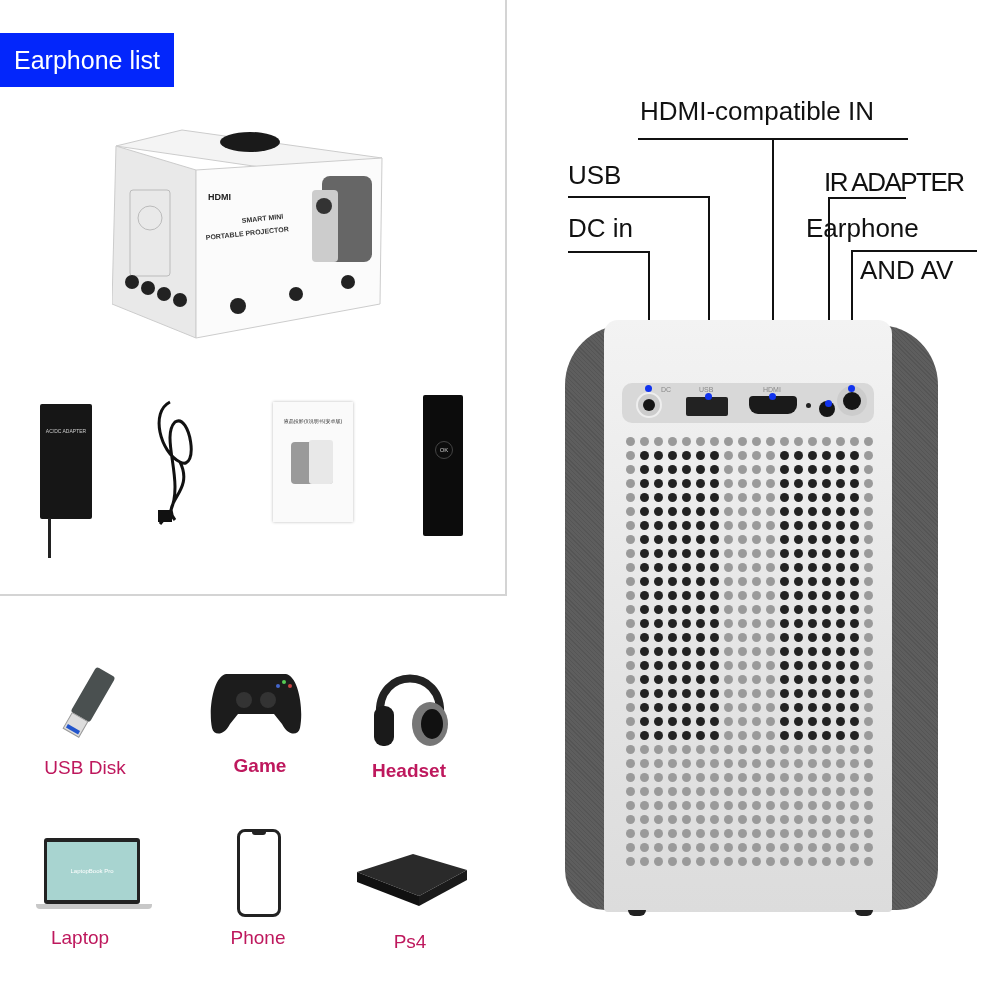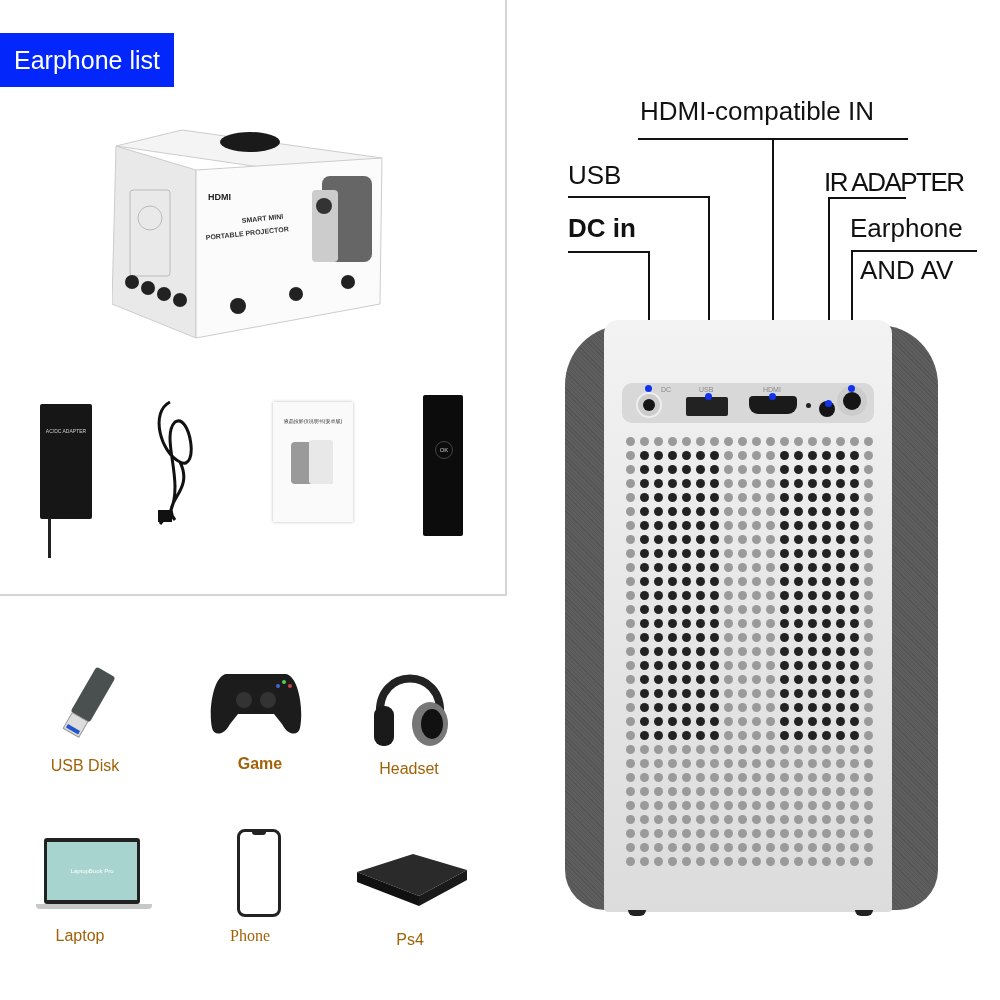--- a/index.html
+++ b/index.html
@@ -24,21 +24,21 @@
   .line { background:#111; }
   .dot { width:7px; height:7px; border-radius:50%; background:#1133ee; }
   
   .fabric { background:repeating-linear-gradient(45deg,#555 0 1px,#5e5e5e 1px 3px); }
   .body-white { background:linear-gradient(180deg,#f3f3f3,#e4e4e4 60%,#dcdcdc); }
   .port-panel { background:#d8d8d8; border-radius:10px; }
   .grille { display:grid; grid-template-columns:repeat(18,14px); grid-auto-rows:14px; justify-content:center; }
   .hole { width:9px; height:9px; border-radius:50%; background:#222; margin:2px; }
   .hole.l { background:#9a9a9a; }
   
-  .acc-label { color:#a16207; font-size:16px; text-align:center; width:120px; }
+  .acc-label { color:#be185d; font-size:19px; text-align:center; width:120px; }
 </style>
 </head>
 <body>
 
 <div class="abs pack-frame"></div>
 <div class="abs badge">Earphone list</div>
 
 <div class="abs box">
   <svg width="272" height="212" viewBox="0 0 272 212">
     <polygon points="4,18 70,2 270,30 196,46" fill="#f4f4f4" stroke="#ccc"></polygon>
@@ -86,29 +86,29 @@
 </div>
 
 <div class="abs lbl" style="left:640px;top:96px;">HDMI-compatible IN</div>
 <div class="abs line" style="left:638px;top:138px;width:270px;height:2px;"></div>
 <div class="abs line" style="left:772px;top:138px;width:2px;height:258px;"></div>
 
 <div class="abs lbl" style="left:568px;top:160px;">USB</div>
 <div class="abs line" style="left:568px;top:196px;width:140px;height:2px;"></div>
 <div class="abs line" style="left:708px;top:196px;width:2px;height:200px;"></div>
 
-<div class="abs lbl" style="left:568px;top:213px;font-weight:bold;">DC in</div>
+<div class="abs lbl" style="left:568px;top:213px;">DC in</div>
 <div class="abs line" style="left:568px;top:251px;width:80px;height:2px;"></div>
 <div class="abs line" style="left:648px;top:251px;width:2px;height:138px;"></div>
 
 <div class="abs lbl" style="left:824px;top:167px;letter-spacing:-1.5px;">IR ADAPTER</div>
 <div class="abs line" style="left:828px;top:197px;width:78px;height:2px;"></div>
 <div class="abs line" style="left:828px;top:197px;width:2px;height:206px;"></div>
 
-<div class="abs lbl" style="left:850px;top:213px;">Earphone</div>
+<div class="abs lbl" style="left:806px;top:213px;">Earphone</div>
 <div class="abs line" style="left:851px;top:250px;width:126px;height:2px;"></div>
 <div class="abs line" style="left:851px;top:250px;width:2px;height:138px;"></div>
 <div class="abs lbl" style="left:860px;top:255px;">AND AV</div>
 
 <div class="abs fabric" style="left:565px;top:325px;width:120px;height:585px;border-radius:60px 0 0 40px;"></div>
 <div class="abs fabric" style="left:820px;top:325px;width:118px;height:585px;border-radius:0 60px 40px 0;"></div>
 <div class="abs body-white" style="left:604px;top:320px;width:288px;height:592px;border-radius:14px 14px 4px 4px;"></div>
 <div class="abs" style="left:628px;top:910px;width:18px;height:6px;background:#222;border-radius:0 0 6px 6px;"></div>
 <div class="abs" style="left:855px;top:910px;width:18px;height:6px;background:#222;border-radius:0 0 6px 6px;"></div>
 
@@ -718,33 +718,33 @@
 <div class="abs acc-label" style="left:200px;top:755px;font-weight:bold;">Game</div>
 
 <div class="abs" style="left:370px;top:656px;width:80px;height:95px;">
   <svg width="80" height="95" viewBox="0 0 80 95">
       <path d="M10,60 C6,10 74,10 70,60" stroke="#222" stroke-width="8" fill="none"></path>
       <rect x="4" y="50" width="20" height="40" rx="9" fill="#1a1a1a"></rect>
       <ellipse cx="60" cy="68" rx="18" ry="22" fill="#777"></ellipse>
       <ellipse cx="62" cy="68" rx="11" ry="15" fill="#111"></ellipse>
     </svg>
 </div>
-<div class="abs acc-label" style="left:349px;top:760px;">Headset</div>
+<div class="abs acc-label" style="left:349px;top:760px;font-weight:bold;">Headset</div>
 
 <div class="abs" style="left:36px;top:838px;width:116px;height:75px;">
   <div style="position:absolute;left:8px;top:0;width:96px;height:66px;background:#222;border-radius:3px;"></div>
   <div style="position:absolute;left:11px;top:4px;width:90px;height:58px;background:#a8d4d0;color:#fff;font-size:6px;text-align:center;line-height:58px;">LaptopBook Pro</div>
   <div style="position:absolute;left:0;top:66px;width:116px;height:5px;background:#c8c8c8;border-radius:0 0 4px 4px;"></div>
 </div>
 <div class="abs acc-label" style="left:20px;top:927px;">Laptop</div>
 
 <div class="abs" style="left:237px;top:829px;width:44px;height:88px;border:3px solid #222;border-radius:8px;box-sizing:border-box;background:#fff;">
   <div style="position:absolute;left:12px;top:0;width:14px;height:3px;background:#222;border-radius:0 0 3px 3px;"></div>
 </div>
-<div class="abs acc-label" style="left:190px;top:927px;font-family:Liberation Serif, serif;">Phone</div>
+<div class="abs acc-label" style="left:198px;top:927px;">Phone</div>
 
 <div class="abs" style="left:353px;top:848px;width:116px;height:60px;">
   <svg width="116" height="60" viewBox="0 0 116 60">
       <polygon points="4,24 60,6 114,22 66,48" fill="#2a2a2a"></polygon>
       <polygon points="4,24 66,48 66,58 4,34" fill="#111"></polygon>
       <polygon points="66,48 114,22 114,32 66,58" fill="#1a1a1a"></polygon>
     </svg>
 </div>
 <div class="abs acc-label" style="left:350px;top:931px;">Ps4</div>
 

